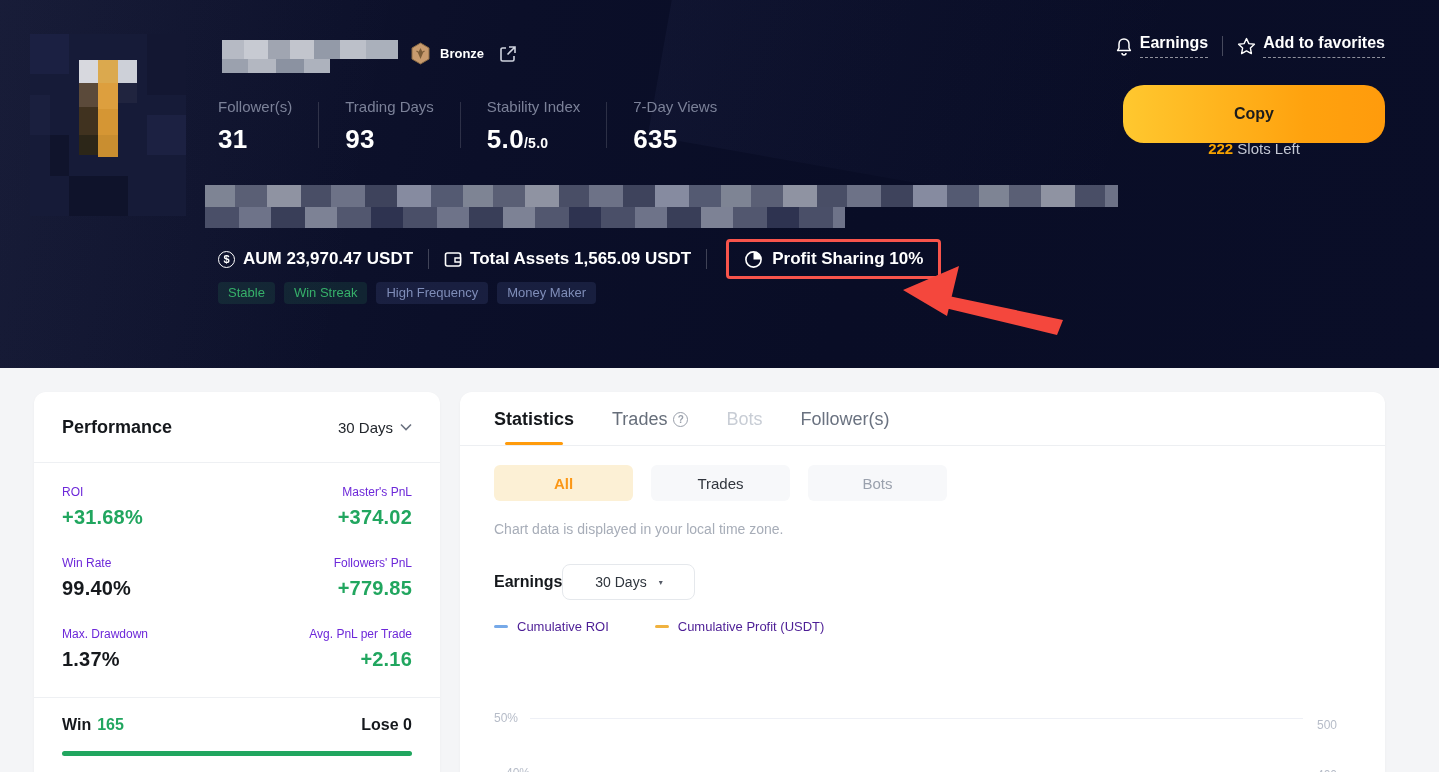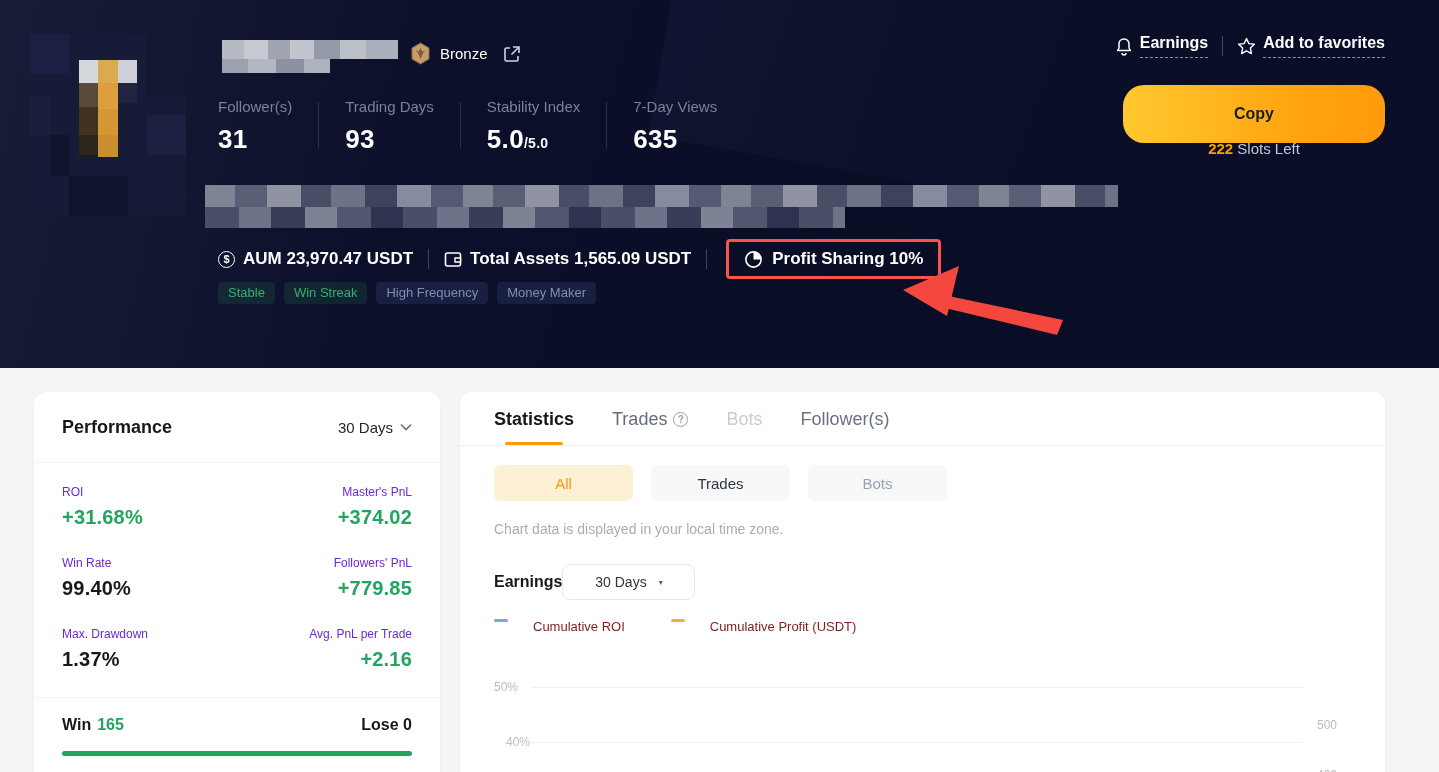--- a/index.html
+++ b/index.html
@@ -31,21 +31,21 @@
   .name-blur { position:absolute; left:222px; top:40px; width:176px; height:33px; }
   .name-blur .r1 {
     height:19px; width:100%;
     background:repeating-linear-gradient(90deg,#b6bac4 0 22px,#c7cad2 22px 46px,#a0a5b1 46px 68px,#c2c5cd 68px 92px,#939aa8 92px 118px,#bcc0c9 118px 144px,#aab0bb 144px 176px);
   }
   .name-blur .r2 {
     height:14px; width:108px;
     background:repeating-linear-gradient(90deg,#9ba1ae 0 26px,#b3b7c1 26px 54px,#8b92a1 54px 82px,#adb2bd 82px 108px);
   }
   .badge-row { position:absolute; left:410px; top:42px; display:flex; align-items:center; gap:9px; }
-  .badge-label { color:#fff; font-size:15px; font-weight:normal; }
+  .badge-label { color:#fff; font-size:13px; font-weight:bold; }
   .hero-stats { position:absolute; left:218px; top:98px; display:flex; align-items:flex-start; }
   .hstat { display:flex; flex-direction:column; }
   .hstat .lbl { font-size:15px; color:#7b8198; margin-bottom:9px; white-space:nowrap; }
   .hstat .val { font-size:26px; color:#fff; font-weight:bold; letter-spacing:0.3px; }
   .hstat .val .suffix { font-size:14px; font-weight:bold; color:#fff; }
   .hsep { width:1px; height:46px; background:rgba(255,255,255,0.14); margin:4px 26px 0 26px; }
   .hero-actions { position:absolute; right:54px; top:34px; display:flex; align-items:center; gap:14px; }
   .hact { display:flex; align-items:center; gap:7px; cursor:pointer; }
   .hact .txt {
     color:#fff; font-size:16px; font-weight:600;
@@ -125,37 +125,37 @@
     width:15px; height:15px; border:1.2px solid #9aa0ab; border-radius:50%;
     display:inline-flex; align-items:center; justify-content:center;
     font-size:10px; color:#9aa0ab; font-weight:bold;
   }
   .tabs-div { height:1px; background:#edeff2; margin:0 -34px; }
   .filters { display:flex; gap:18px; margin-top:19px; }
   .fbtn {
     width:139px; height:36px; border:none; border-radius:6px; cursor:pointer;
     font-size:15px; font-family:"Liberation Sans", sans-serif;
   }
-  .fbtn.all { background:#fcf0d5; color:#fb9716; font-weight:normal; }
+  .fbtn.all { background:#fcf0d5; color:#fb9716; font-weight:bold; }
   .fbtn.trades { background:#f7f8fa; color:#30353d; }
   .fbtn.bots { background:#f7f8fa; color:#9aa1ad; }
   .tz-note { margin-top:20px; font-size:14px; color:#a7adb8; }
   .earn-head { display:flex; justify-content:flex-start; align-items:center; margin-top:27px; }
   .earn-title { font-size:16px; font-weight:bold; color:#15181c; }
   .period-select {
     width:133px; height:36px; border:1px solid #e5e8ec; border-radius:8px; background:#fff;
     display:flex; align-items:center; justify-content:center; gap:12px;
     font-size:14px; color:#2f353d; cursor:pointer;
   }
   .caret { font-size:8px; color:#555b66; }
   .legend { display:flex; gap:46px; margin-top:19px; }
-  .leg-item { display:flex; gap:25px; font-size:13px; color:#7f1d1d; }
+  .leg-item { display:flex; align-items:center; gap:9px; font-size:13px; color:#4c1d95; }
   .leg-dash { width:14px; height:3px; border-radius:2px; }
   .chart { position:relative; margin-top:22px; height:145px; }
-  .gridrow { position:absolute; left:0; right:0; display:flex; align-items:center; }
+  .gridrow { position:absolute; left:0; right:0; display:flex; align-items:center;margin-top:31px; }
   .gridrow .tick { width:36px; font-size:12px; color:#b6bcc8; }
   .gridrow .line { flex:1; height:1px; background:#eef0f6; margin-right:48px; }
   .rtick { position:absolute; right:0; width:34px; font-size:12px; color:#b6bcc8;margin-left:20px; }
 </style>
 </head>
 <body>
 
 <div class="hero">
   <div class="hero-shape1"></div>
   <div class="hero-shape2"></div>

